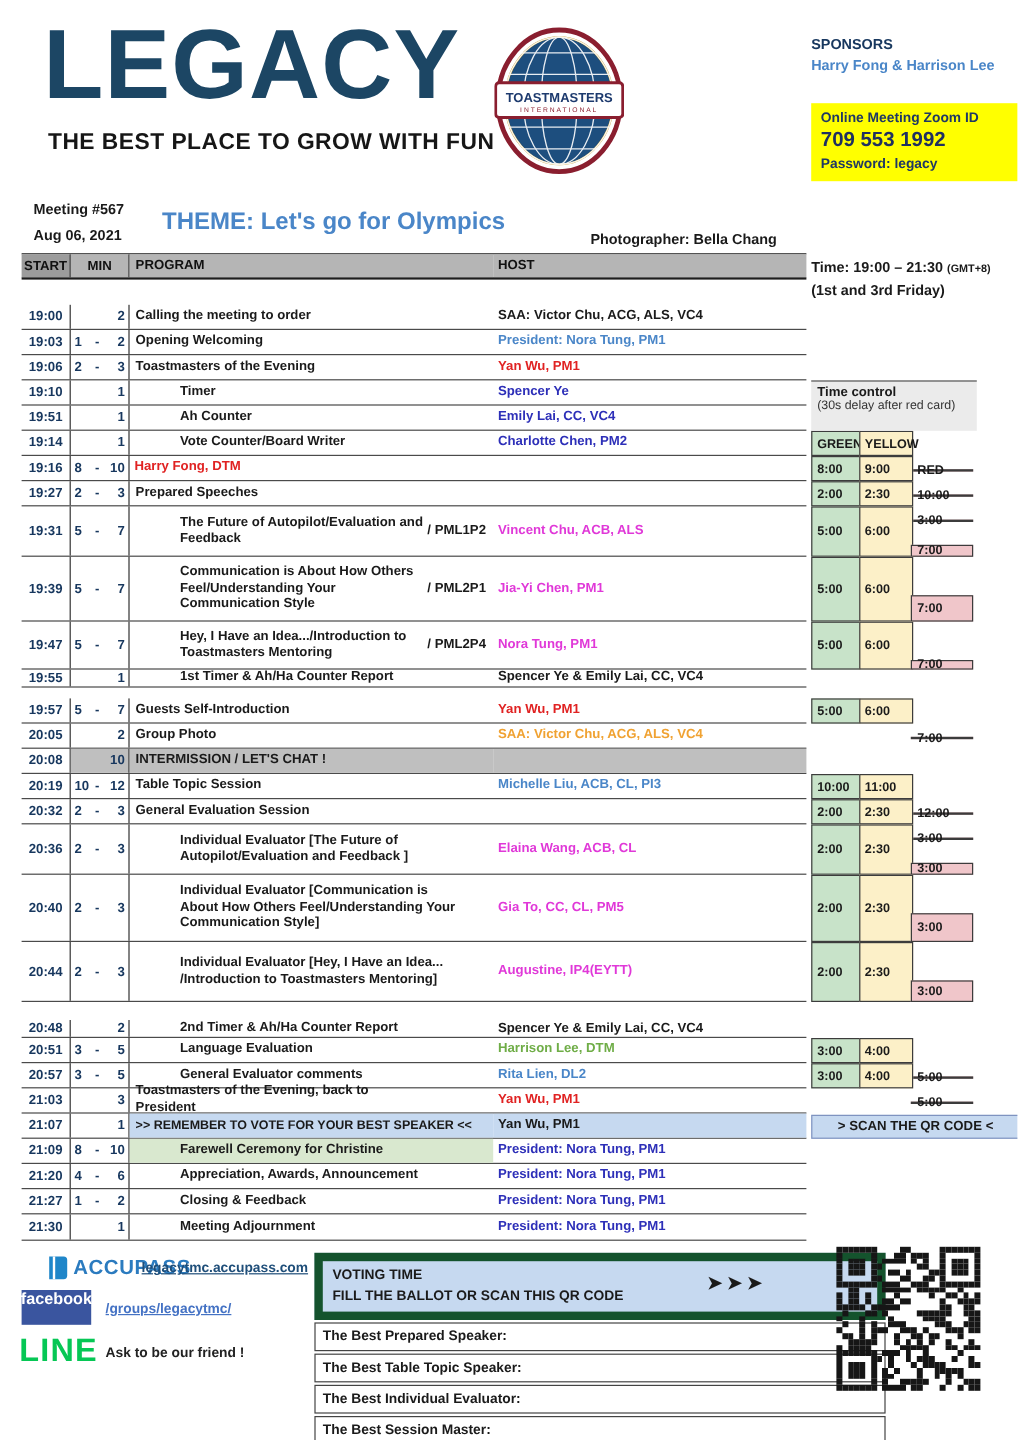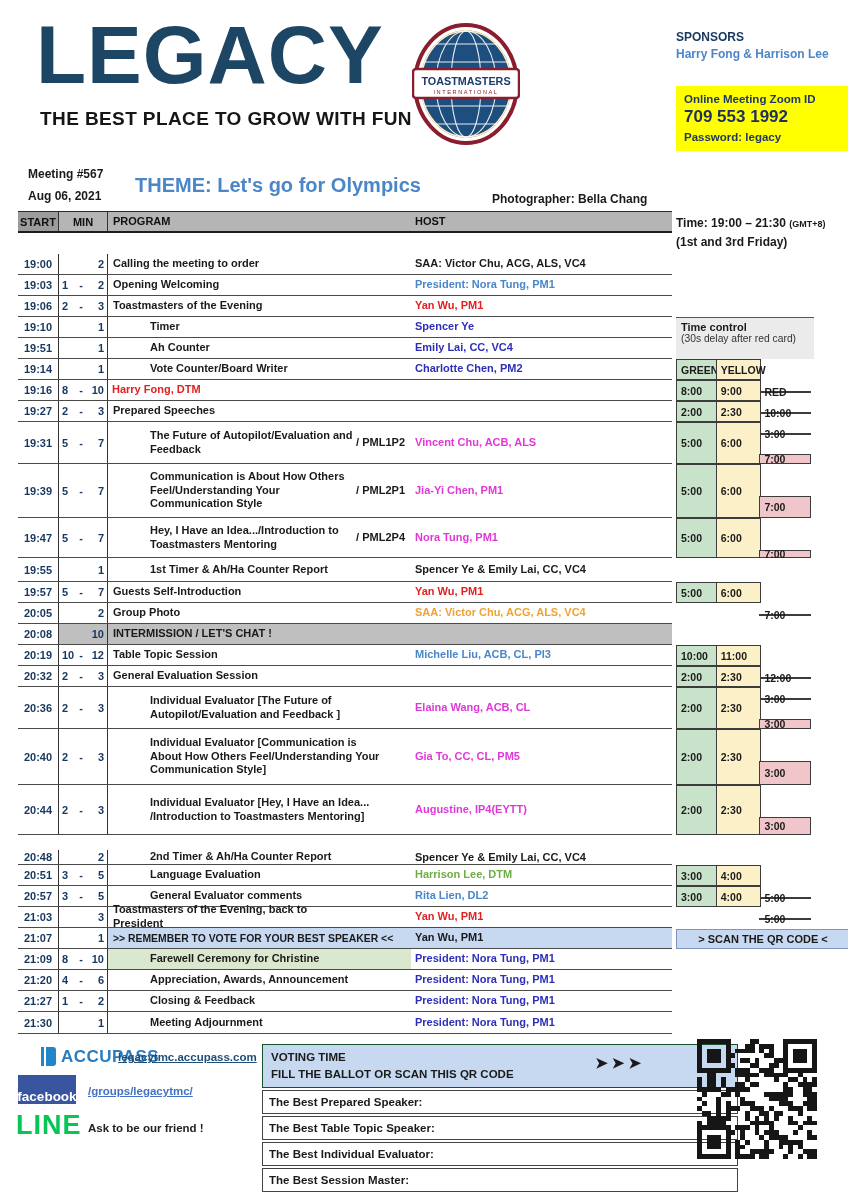--- a/index.html
+++ b/index.html
@@ -56,27 +56,27 @@
   .ctrlbox .t1{font-size:11px;font-weight:bold;}
   .ctrlbox .t2{font-size:10.3px;color:#333;}
   .scanstrip{position:absolute;left:0;top:1px;width:172px;height:18px;background:#c6d9f0;border:1px solid #7f93c0;
              display:flex;align-items:center;justify-content:center;font-size:11px;font-weight:bold;}
 
   
   .f-accu{position:absolute;left:40px;top:1046px;display:flex;align-items:center;}
   .f-accu .aw{font-size:17px;font-weight:bold;color:#2b7bbf;letter-spacing:.5px;margin-left:4px;}
   .f-accu-link{position:absolute;left:118px;top:1051px;font-size:11.5px;font-weight:bold;color:#1f4e79;text-decoration:underline;}
   .f-fb{position:absolute;left:18px;top:1075px;width:58px;height:29px;background:#3a559f;color:#fff;display:flex;
-        align-items:flex-end;justify-content:center;font-size:13.5px;font-weight:bold;}
+        align-items:flex-start;justify-content:center;font-size:13.5px;font-weight:bold;}
   .f-fb-link{position:absolute;left:88px;top:1085px;font-size:11.5px;font-weight:bold;color:#4472c4;text-decoration:underline;}
   .f-line{position:absolute;left:16px;top:1110px;font-size:27px;font-weight:bold;color:#06c755;letter-spacing:1px;}
   .f-line-txt{position:absolute;left:88px;top:1122px;font-size:11.5px;font-weight:bold;color:#222;}
 
   .voting{position:absolute;left:262px;top:1044px;width:476px;}
-  .vot-head{background:#c6d9f0;border:1px solid #14532d;padding:4px 8px 5px 8px;position:relative;}
+  .vot-head{background:#c6d9f0;border:7px solid #14532d;padding:4px 8px 5px 8px;position:relative;}
   .vot-head .vh{font-size:11.5px;font-weight:bold;line-height:1.45;}
   .vot-arrows{position:absolute;right:92px;top:9px;font-size:15px;font-weight:bold;letter-spacing:4px;}
   .vot-row{border:1.4px solid #444;margin-top:2px;height:22px;display:flex;align-items:center;padding-left:6px;
            font-size:11.5px;font-weight:bold;background:#fff;}
 
   .qr{position:absolute;left:697px;top:1039px;display:grid;grid-template-columns:repeat(25,4.8px);grid-auto-rows:4.8px;}
   .qr div{width:4.8px;height:4.8px;}
   .qr .b{background:#161616;}
 </style>
 </head>
@@ -368,21 +368,21 @@
         <div class="c-host">
             <span class="t-host" style="color: rgb(224, 56, 216);">Nora Tung, PM1</span>
           </div>
       </div>
       <div class="r-tc">
           <div class="tc-cell tc-g" style="background: rgb(200, 227, 201);">5:00</div>
           <div class="tc-cell tc-y" style="background: rgb(252, 240, 200);">6:00</div>
           <div class="tc-cell tc-r" style="background: rgb(240, 198, 202);">7:00</div>
         </div>
     </div>
-      <div class="row" style="height: 24px;">
+      <div class="row" style="height: 24px; flex-direction: column;">
       <div class="r-main">
         <div class="c-start">
             <span class="t-start">19:55</span>
           </div>
         <div class="c-min">
           <span class="lo t-lo"></span>
             <span class="dash t-dash"></span>
             <span class="hi t-hi">1</span>
         </div>
         <div class="c-prog indent">

